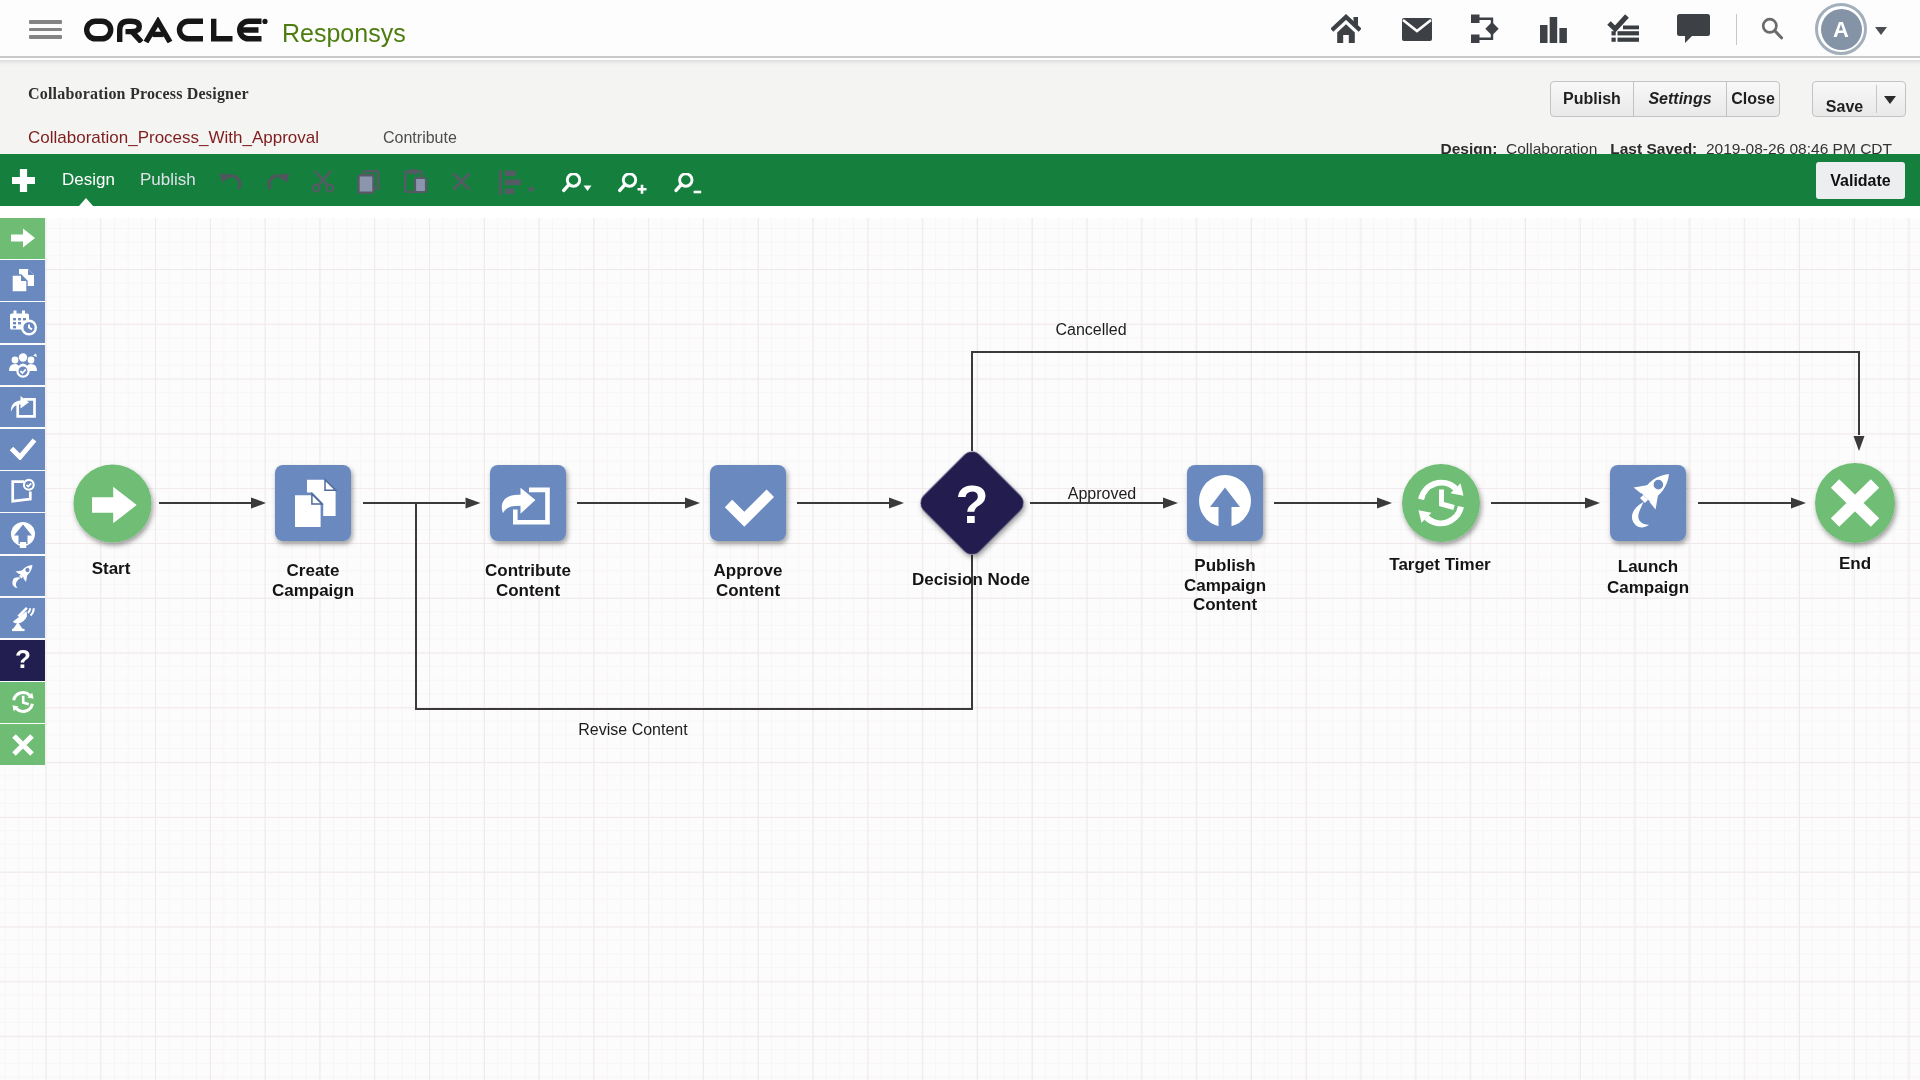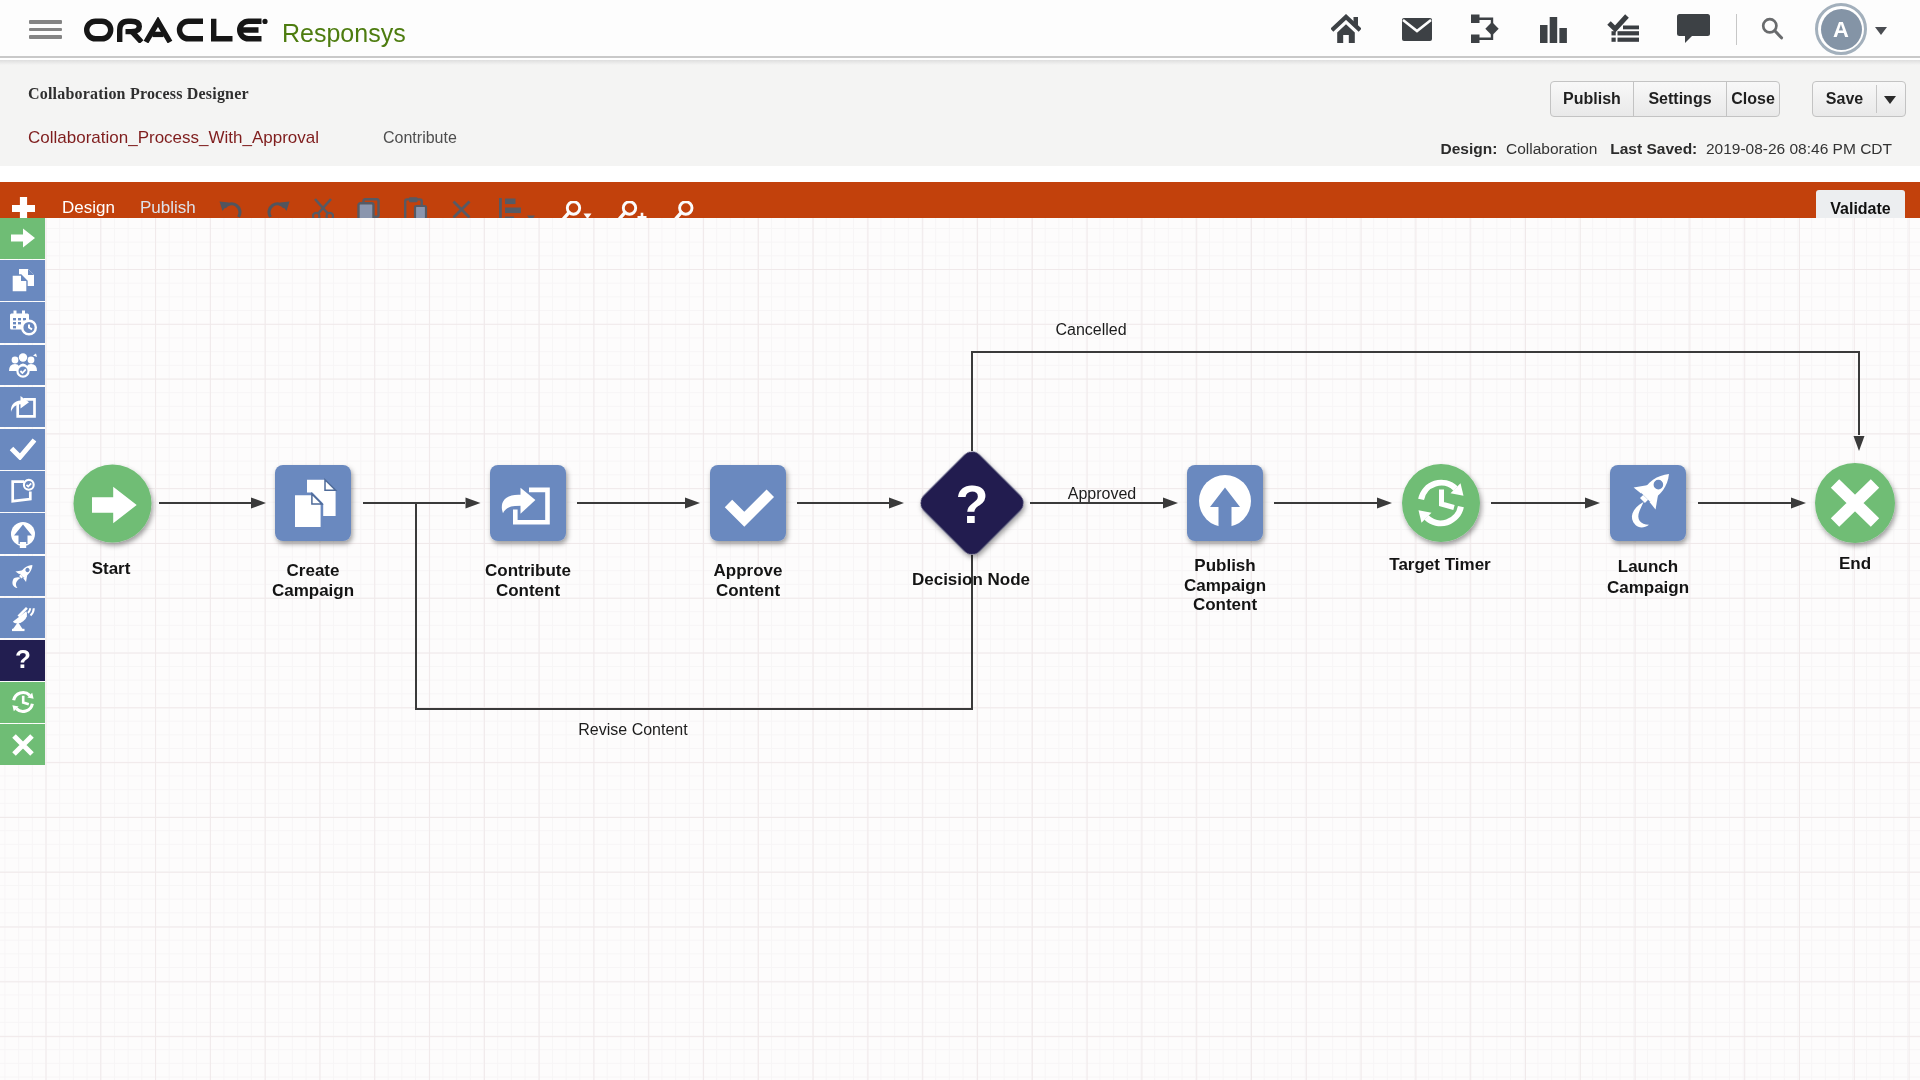--- a/index.html
+++ b/index.html
@@ -19,31 +19,31 @@
 .acaret { position:absolute; left:1875px; top:27px; width:0; height:0; border-left:6px solid transparent; border-right:6px solid transparent; border-top:8.5px solid #4a4d52; }
 
 
 .hdr2 { position:absolute; left:0; top:60px; width:1920px; height:106px; background:#f4f4f3; }
 .hdr2 .shadow { position:absolute; left:0; top:0; width:100%; height:5px; background:linear-gradient(#dedede,#f4f4f3); }
 .h1 { position:absolute; left:28px; top:25px; font-size:16px; font-weight:bold; color:#2f2f2f; letter-spacing:0.2px;font-family:Liberation Serif, serif; }
 .sub { position:absolute; left:28px; top:68px; font-size:17px; font-weight:normal; color:#7f1d1d; }
 .pub { position:absolute; left:383px; top:69px; font-size:16px; font-weight:normal; color:#4e4e4e; }
 .btn { position:absolute; top:21px; height:36px; background:linear-gradient(#f8f8f8,#e9e9e9); border:1px solid #c3c3c3; font-size:16px; font-weight:bold; color:#1f1f1f; font-family:"Liberation Sans", sans-serif; text-align:center; line-height:34px; }
 .bg1 { left:1550px; width:84px; border-radius:4px 0 0 4px; }
-.bg2 { left:1633px; width:94px; }
+.bg2 { left:1633px; width:94px;font-style:italic; }
 .bg3 { left:1726px; width:54px; border-radius:0 4px 4px 0; }
 .bsave { left:1812px; width:94px; border-radius:4px; }
-.bsave .txt { position:absolute; left:0; top:0; width:63px; }
+.bsave .txt { position:absolute; left:0; top:8px; width:63px; }
 .bsave .sep { position:absolute; left:63px; top:3px; width:1px; height:28px; background:#c6c6c6; }
 .bsave .car { position:absolute; left:71px; top:14px; width:0; height:0; border-left:6.5px solid transparent; border-right:6.5px solid transparent; border-top:8px solid #2b2b2b; }
 .meta { position:absolute; top:80px; right:28px; font-size:15.5px; color:#333; }
 .meta b { font-weight:bold; color:#2b2b2b; }
 
 
-.toolbar { position:absolute; left:0; top:182px; width:1920px; height:52px; background:#c2410c; }
+.toolbar { position:absolute; left:0; top:154px; width:1920px; height:52px; background:#15803d; }
 .plus { position:absolute; left:12px; top:15px; }
 .tab { position:absolute; top:16px; font-size:17px; color:#fff; }
 .tabd { left:62px; }
 .tabp { left:140px; color:#dde1e9; }
 .notch { position:absolute; left:79px; top:44px; width:0; height:0; border-left:7px solid transparent; border-right:7px solid transparent; border-bottom:8px solid #fdfdfd; }
 .tbicon { position:absolute; top:10px; }
 .validate { position:absolute; left:1816px; top:8px; width:89px; height:37px; background:#eceef0; border-radius:3px; font-size:16px; font-weight:bold; color:#111; text-align:center; line-height:37px; }
 
 
 .canvas { position:absolute; left:0; top:218px; width:1920px; height:862px; background-color:#fdfcfc;

